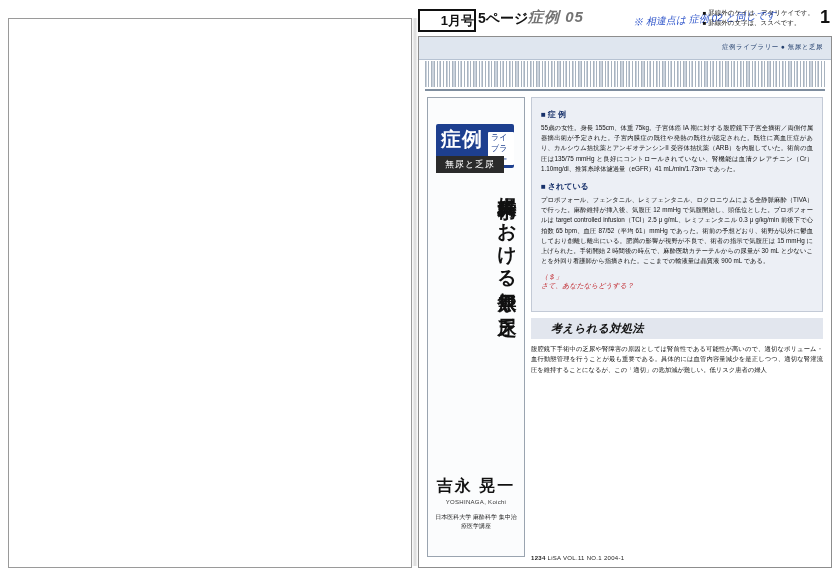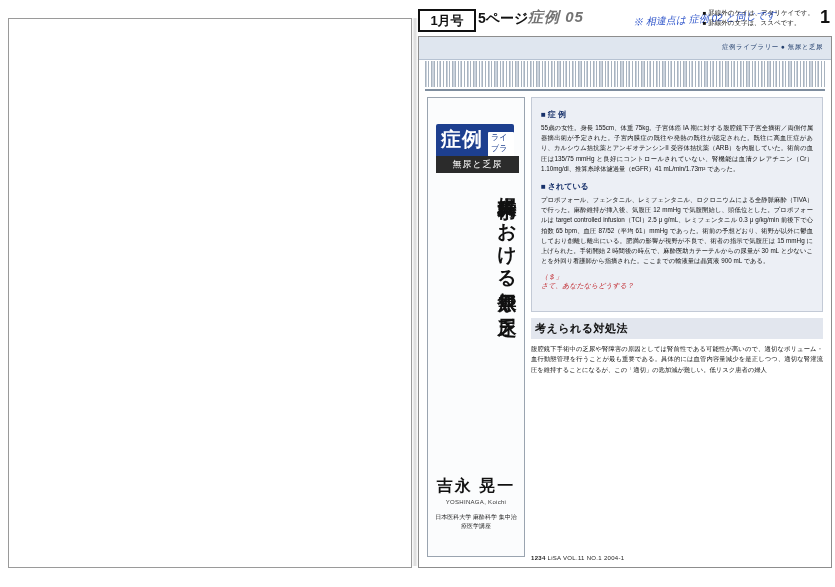--- a/index.html
+++ b/index.html
@@ -16,21 +16,21 @@
     background:#ffffff;border:1px solid #9a9a9a;
   }
 
   
   .topbar{
     position:absolute;left:418px;top:8px;width:412px;height:26px;
   }
   .issue-box{
     position:absolute;left:0;top:1px;width:54px;height:19px;
     border:2px solid #111;background:#fff;
-    font-size:13px;font-weight:bold;line-height:19px;text-align:center;color:#111;
+    font-size:13px;font-weight:bold;line-height:19px;text-align:right;color:#111;
   }
   .page-no{
     position:absolute;left:60px;top:2px;font-size:14px;font-weight:bold;color:#111;
   }
   .case-label{
     position:absolute;left:110px;top:0px;font-size:15px;font-weight:bold;
     font-style:italic;color:#737373;letter-spacing:1px;
   }
   .handwrite{
     position:absolute;left:215px;top:4px;font-size:10px;color:#2b52c9;
@@ -77,21 +77,21 @@
     background:#1d3f8f;color:#fff;border-radius:2px;
   }
   .logo-box .l1{
     position:absolute;left:5px;top:2px;font-size:20px;font-weight:bold;letter-spacing:1px;
   }
   .logo-box .l2{
     position:absolute;left:4px;bottom:3px;font-size:8px;background:#fff;color:#1d3f8f;
     padding:0 3px;border-radius:1px;letter-spacing:0px;margin-left:48px;
   }
   .subject-bar{
-    position:absolute;left:8px;top:58px;width:83px;height:17px;background:#2b2b2b;
+    position:absolute;left:8px;top:58px;width:68px;height:17px;background:#2b2b2b;
     color:#fff;font-size:9px;line-height:17px;text-align:center;letter-spacing:1px;
   }
   .vtitle{
     position:absolute;left:6px;top:84px;width:84px;height:300px;
     writing-mode:vertical-rl;text-orientation:upright;
     font-size:19px;font-weight:bold;line-height:1.12;color:#111;letter-spacing:1px;
   }
   .author{
     position:absolute;left:6px;bottom:24px;width:84px;text-align:center;
   }
@@ -119,21 +119,21 @@
     font-size:7px;color:#c0272d;font-style:italic;margin-top:4px;transform:rotate(-1deg);
   }
   .hand-red2{
     font-size:7px;color:#c0272d;font-style:italic;margin-top:1px;
   }
 
   .h2{
     font-size:11px;font-weight:bold;color:#111;margin:12px 0 5px 0;letter-spacing:.5px;
   }
   .h2.box{
-    background:#e2e6ee;padding:3px 4px;display:block;
+    background:#e2e6ee;padding:3px 20px;display:block;font-style:italic;
   }
   .para{font-size:6.3px;line-height:1.68;color:#111;text-align:justify;margin:0 0 6px 0;}
 
   .footer{
     position:absolute;left:112px;bottom:6px;width:292px;
     font-size:6px;color:#222;letter-spacing:.3px;
   }
   .footer .pg{font-weight:bold;}
 
   .spine{

